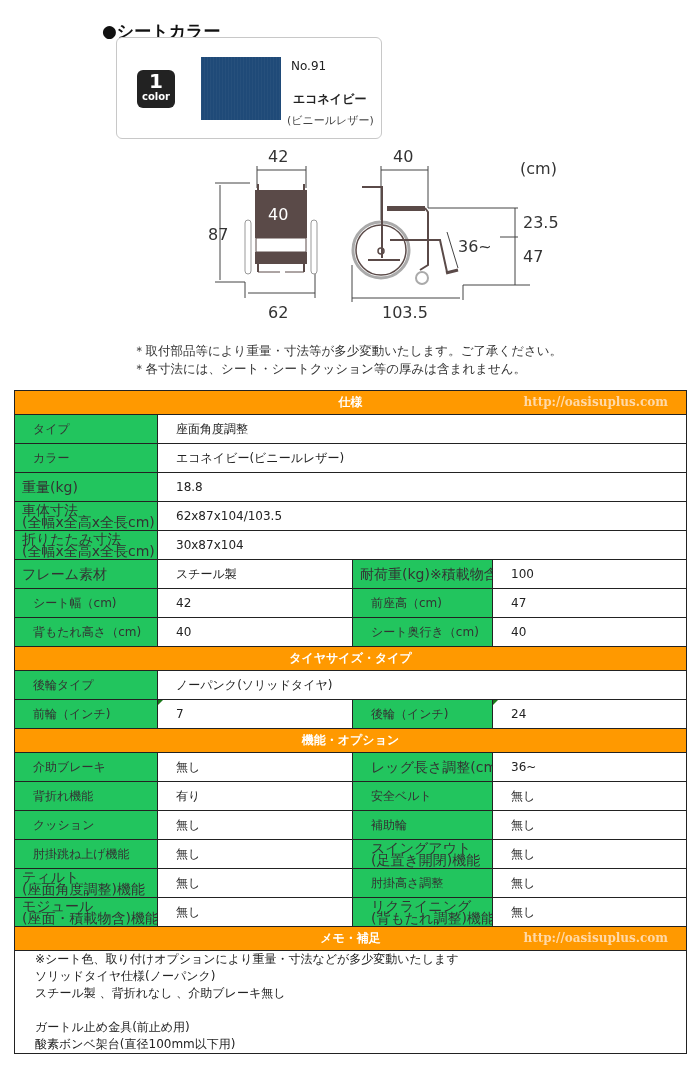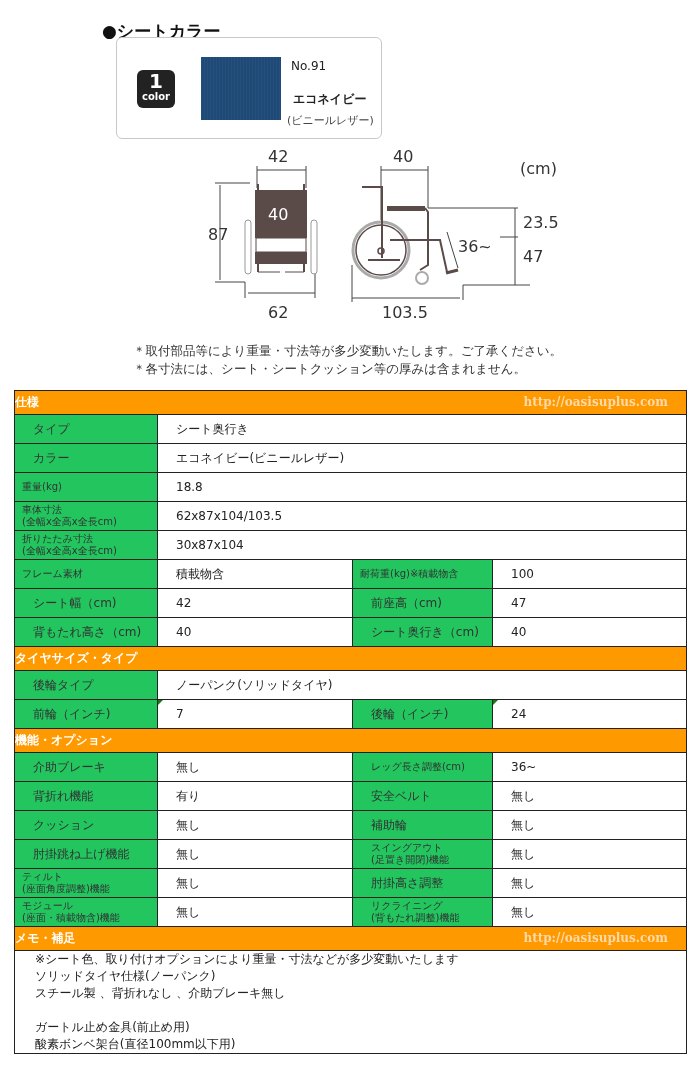--- a/index.html
+++ b/index.html
@@ -23,23 +23,23 @@
   .diagram { position:absolute; left:200px; top:140px; width:380px; height:190px; }
   .dim { font-family:"DejaVu Sans", sans-serif; fill:#333; font-size:16px; }
 
   .notes { position:absolute; left:133px; top:342px; font-size:12.5px; line-height:18px; color:#333; }
 
   table.spec { position:absolute; left:14px; top:390px; width:672px; border-collapse:collapse;
                font-size:12px; table-layout:fixed; }
   table.spec td { border:1px solid #222; padding:0 0 0 18px; height:28px; vertical-align:middle;
                   white-space:nowrap; overflow:hidden; }
   table.spec td.lbl { background:#22c55e; color:#333; padding-left:18px; }
-  table.spec td.lbl.small { font-size:10px; line-height:12px; padding-left:7px; }
+  table.spec td.lbl.small { font-size:14px; line-height:12px; padding-left:7px; }
   table.spec td.val { background:#fff; color:#222; padding-left:18px; }
-  table.spec tr.hdr td { background:#ff9900; color:#fff; font-weight:bold; text-align:left;
+  table.spec tr.hdr td { background:#ff9900; color:#fff; font-weight:bold; text-align:center;
                          height:23px; padding:0; position:relative; }
   .hdr-url { position:absolute; right:18px; top:4px; font-family:"DejaVu Serif", serif;
              font-size:12px; color:#ffd9a8; font-weight:bold; }
   table.spec td.memo { padding:0 0 0 20px; height:95px; vertical-align:top; line-height:17px;
                        white-space:normal; font-size:12px; }
   .memo-line { display:block; min-height:17px; }
   .tri { position:relative; }
   .tri::before { content:""; position:absolute; left:0; top:0; width:0; height:0;
                  border-top:5px solid #1a7a1a; border-right:5px solid transparent; }
 </style>
@@ -137,21 +137,21 @@
   </colgroup>
   <tbody>
       <tr class="hdr">
     <td colspan="4">
       <span>仕様</span>
       <span class="hdr-url">http://oasisuplus.com</span>
     </td>
   </tr>
   <tr>
     <td class="lbl">タイプ</td>
-    <td class="val" colspan="3">シート奥行き</td>
+    <td class="val" colspan="3">座面角度調整</td>
   </tr>
   <tr>
     <td class="lbl">カラー</td>
     <td class="val" colspan="3">エコネイビー(ビニールレザー)</td>
   </tr>
   <tr>
     <td class="lbl small">重量(kg)</td>
     <td class="val" colspan="3">18.8</td>
   </tr>
   <tr>
@@ -163,21 +163,21 @@
   </tr>
   <tr>
     <td class="lbl small">
       <div>折りたたみ寸法</div>
       <div>(全幅x全高x全長cm)</div>
     </td>
     <td class="val" colspan="3">30x87x104</td>
   </tr>
   <tr>
     <td class="lbl small">フレーム素材</td>
-    <td class="val">積載物含</td>
+    <td class="val">スチール製</td>
     <td class="lbl small">耐荷重(kg)※積載物含</td>
     <td class="val">100</td>
   </tr>
   <tr>
     <td class="lbl" style="padding-left:18px">シート幅（cm)</td>
     <td class="val">42</td>
     <td class="lbl">前座高（cm)</td>
     <td class="val">47</td>
   </tr>
   <tr>

